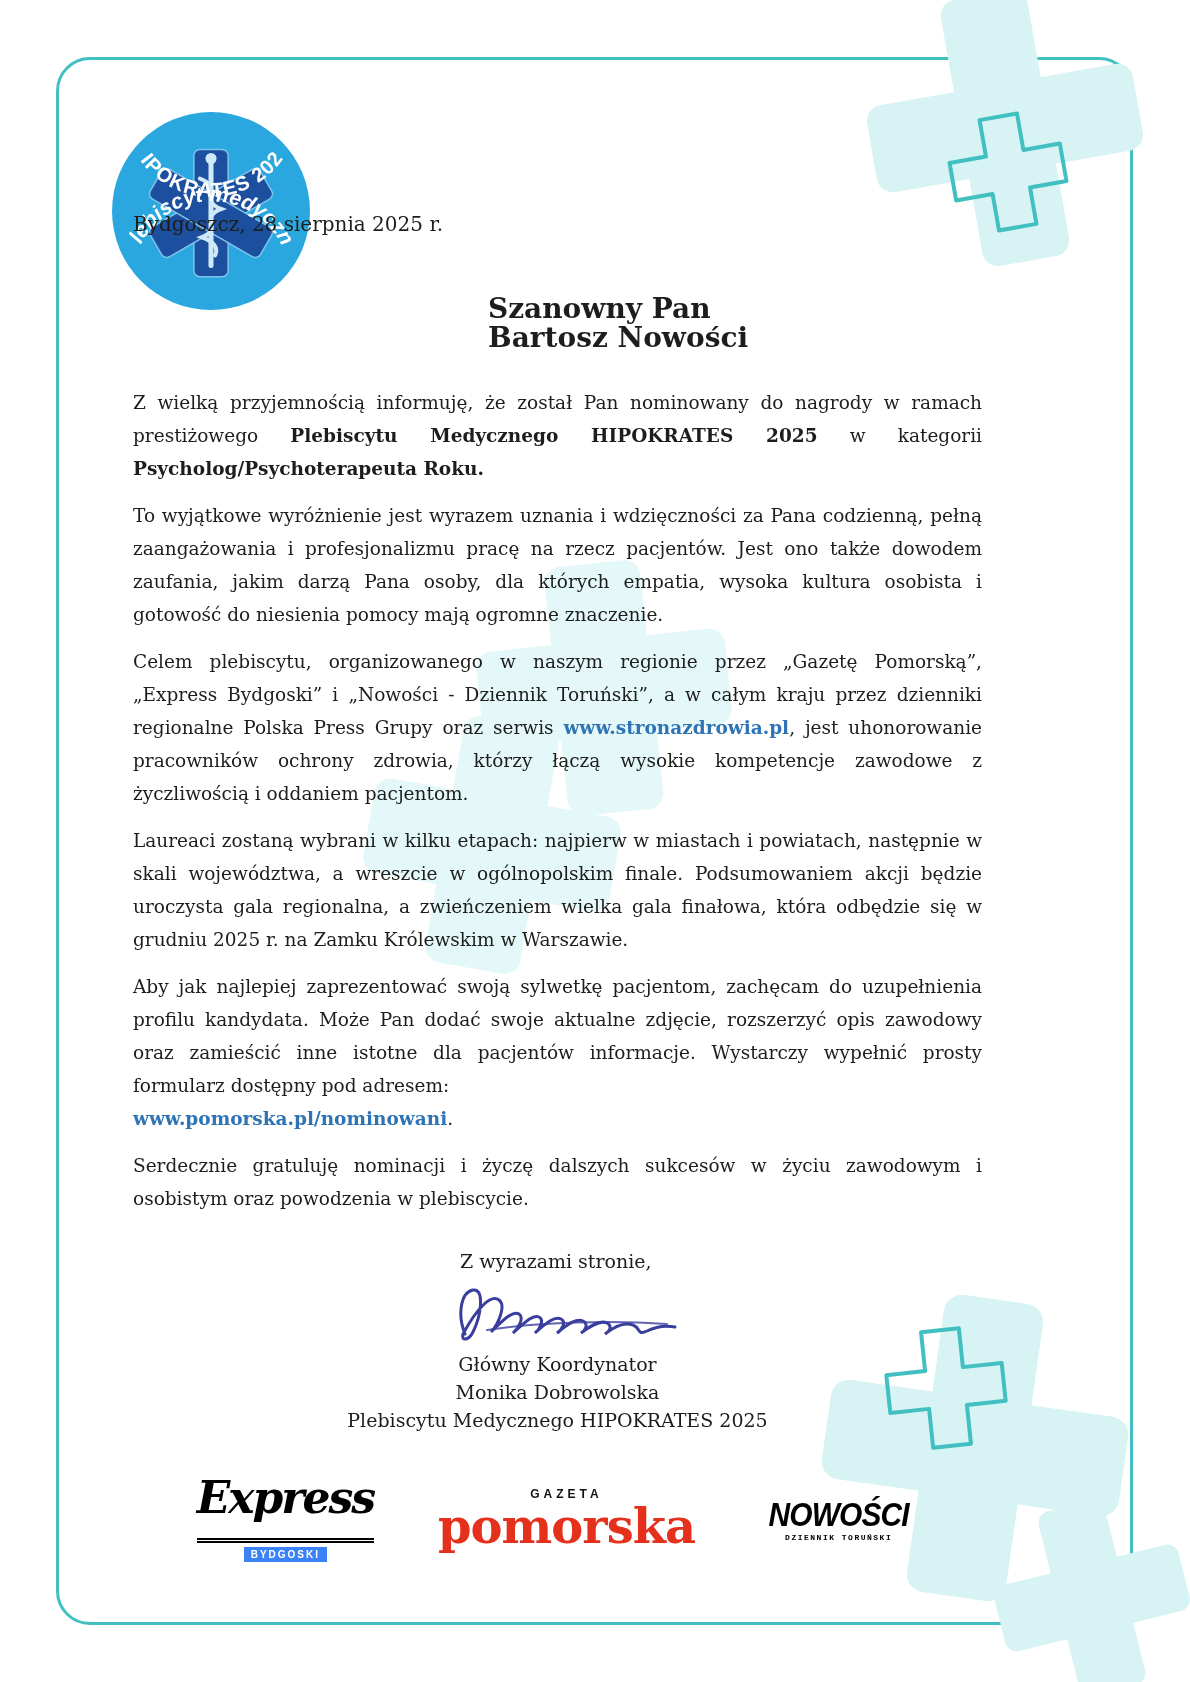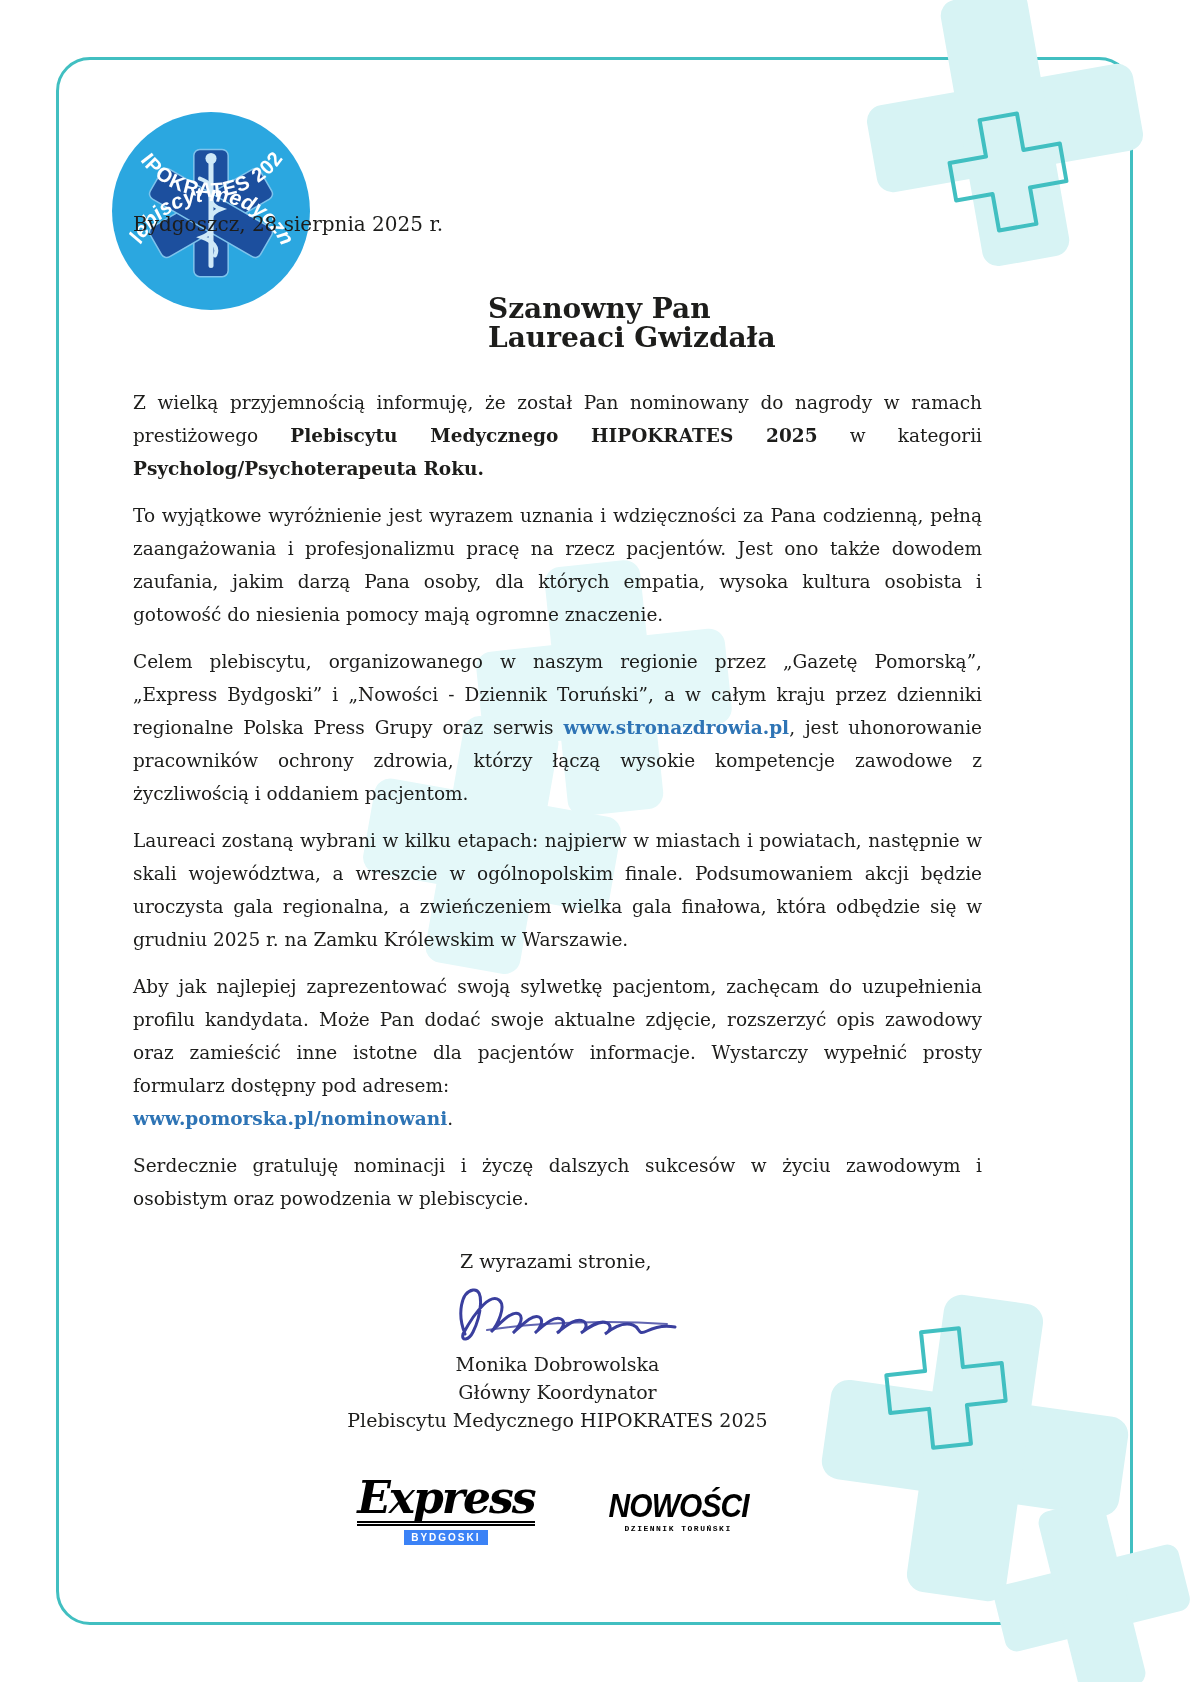--- a/index.html
+++ b/index.html
@@ -39,21 +39,21 @@
   .signature{margin:4px 0 0 318px;display:block;}
   .signer{margin-top:2px;text-align:center;font-size:19px;line-height:28px;}
   .footer-logos{
     position:absolute;left:133px;top:1476px;width:849px;z-index:4;
     display:flex;align-items:center;justify-content:center;gap:64px;
   }
   .logo-express{text-align:center;}
   .express-word{
     font-family:"DejaVu Serif",serif;font-style:italic;font-weight:bold;
     font-size:44px;letter-spacing:-2px;color:#000;border-bottom:5px double #000;
-    padding-bottom:1px;line-height:1.0;display:inline-block;
+    padding-bottom:18px;line-height:1.0;display:inline-block;
   }
   .express-sub{
     display:inline-block;margin-top:3px;background:#3b82f6;color:#fff;
     font-family:"Liberation Sans",sans-serif;font-size:10px;font-weight:bold;
     letter-spacing:2px;padding:2px 7px;
   }
   .logo-pomorska{text-align:center;}
   .pomorska-top{
     font-family:"Liberation Sans",sans-serif;font-weight:bold;font-size:12px;
     letter-spacing:4px;color:#111;line-height:1.1;
@@ -135,21 +135,21 @@
   </text>
   <text font-family="Liberation Sans, sans-serif" font-size="20" font-weight="bold" fill="#ffffff" letter-spacing="1">
     <textPath href="#arcBottom" startOffset="50%" text-anchor="middle">HIPOKRATES 2025</textPath>
   </text>
 </svg>
 
 <div class="content">
   <div class="date-line">Bydgoszcz, 28 sierpnia 2025 r.</div>
   <div class="salutation">
     <div>Szanowny Pan</div>
-    <div>Laureaci Gwizdała</div>
+    <div>Bartosz Nowości</div>
   </div>
   <div class="paras">
       <p class="para"><span>Z wielką przyjemnością informuję, że został Pan nominowany do nagrody w ramach prestiżowego </span><span class="b">Plebiscytu Medycznego HIPOKRATES 2025</span><span> w kategorii </span><span class="b">Psycholog/Psychoterapeuta Roku.</span></p>
       <p class="para"><span>To wyjątkowe wyróżnienie jest wyrazem uznania i wdzięczności za Pana codzienną, pełną zaangażowania i profesjonalizmu pracę na rzecz pacjentów. Jest ono także dowodem zaufania, jakim darzą Pana osoby, dla których empatia, wysoka kultura osobista i gotowość do niesienia pomocy mają ogromne znaczenie.</span></p>
       <p class="para"><span>Celem plebiscytu, organizowanego w naszym regionie przez „Gazetę Pomorską”, „Express Bydgoski” i „Nowości - Dziennik Toruński”, a w całym kraju przez dzienniki regionalne Polska Press Grupy oraz serwis </span><a href="#" class="link">www.stronazdrowia.pl</a><span>, jest uhonorowanie pracowników ochrony zdrowia, którzy łączą wysokie kompetencje zawodowe z życzliwością i oddaniem pacjentom.</span></p>
       <p class="para"><span>Laureaci zostaną wybrani w kilku etapach: najpierw w miastach i powiatach, następnie w skali województwa, a wreszcie w ogólnopolskim finale. Podsumowaniem akcji będzie uroczysta gala regionalna, a zwieńczeniem wielka gala finałowa, która odbędzie się w grudniu 2025 r. na Zamku Królewskim w Warszawie.</span></p>
       <p class="para"><span>Aby jak najlepiej zaprezentować swoją sylwetkę pacjentom, zachęcam do uzupełnienia profilu kandydata. Może Pan dodać swoje aktualne zdjęcie, rozszerzyć opis zawodowy oraz zamieścić inne istotne dla pacjentów informacje. Wystarczy wypełnić prosty formularz dostępny pod adresem:</span><br><a href="#" class="link">www.pomorska.pl/nominowani</a><span>.</span></p>
       <p class="para"><span>Serdecznie gratuluję nominacji i życzę dalszych sukcesów w życiu zawodowym i osobistym oraz powodzenia w plebiscycie.</span></p>
     </div>
 </div>
@@ -161,28 +161,32 @@
              C 26 32 40 18 48 24 C 56 30 46 50 40 56
              C 52 44 62 34 68 38 C 74 42 66 54 62 57
              C 74 46 82 38 88 41 C 94 44 88 54 84 57
              C 96 46 104 40 110 43 C 116 46 110 55 106 57
              C 118 47 126 42 132 45 C 138 48 134 55 130 57
              C 142 48 150 44 156 47 C 162 50 158 56 154 58
              C 164 50 174 46 182 49 C 190 52 186 60 196 55 C 204 51 214 49 224 51" fill="none" stroke="#3a3f9e" stroke-width="3" stroke-linecap="round"></path>
     <path d="M 36 54 C 90 46 160 44 216 48" fill="none" stroke="#3a3f9e" stroke-width="2" stroke-linecap="round" opacity="0.8"></path>
   </svg>
   <div class="signer">
+    <div>Główny Koordynator</div>
     <div>Monika Dobrowolska</div>
-    <div>Główny Koordynator</div>
     <div>Plebiscytu Medycznego HIPOKRATES 2025</div>
   </div>
 </div>
 
 <div class="footer-logos">
   <div class="logo-express">
     <div class="express-word">Express</div><br>
     <div class="express-sub">BYDGOSKI</div>
   </div>
+  <div class="logo-pomorska">
+    <div class="pomorska-top">GAZETA</div>
+    <div class="pomorska-word">pomorska</div>
+  </div>
   <div class="logo-nowosci">
     <div class="nowosci-word">NOWOŚCI</div>
     <div class="nowosci-sub">DZIENNIK TORUŃSKI</div>
   </div>
 </div>
 
 </body></html>

